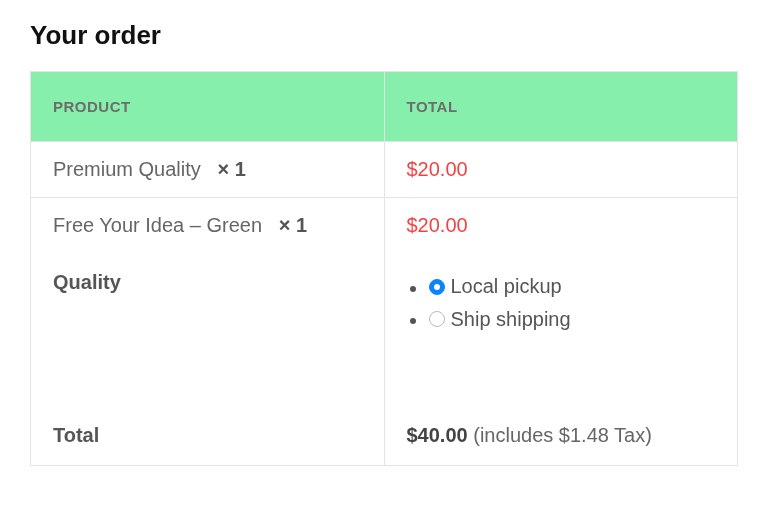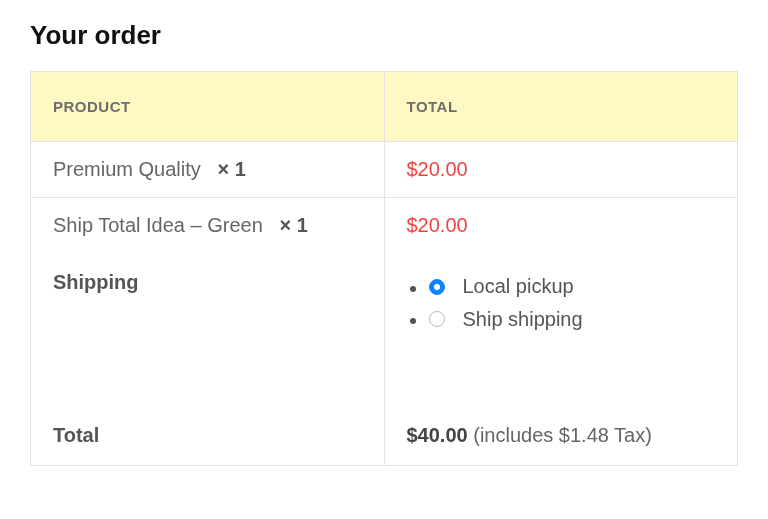--- a/index.html
+++ b/index.html
@@ -27,21 +27,21 @@
     }
     table.order th,
     table.order td {
       padding: 18px 22px;
       border: 1px solid #e4e4e4;
       text-align: left;
       vertical-align: top;
       font-size: 20px;
     }
     table.order thead th {
-      background: #fef9c3;
+      background: #86efac;
       color: #6d6d6d;
       text-transform: uppercase;
       font-weight: 700;
       font-size: 15px;
       letter-spacing: 0.5px;
       padding-top: 26px;
       padding-bottom: 26px;
     }
     table.order td.product-name {
       color: #666;
@@ -85,21 +85,21 @@
       padding-left: 22px;
       color: #555;
     }
     ul.shipping-methods li {
       padding: 4px 0;
       display: list-item;
     }
     ul.shipping-methods li label {
       display: inline-flex;
       align-items: center;
-      gap: 18px;
+      gap: 6px;
       color: #555;
       cursor: pointer;
     }
     .radio {
       width: 16px;
       height: 16px;
       border: 1.5px solid #bbb;
       border-radius: 50%;
       display: inline-block;
       position: relative;
@@ -168,32 +168,32 @@
         <span>Premium Quality</span>
         &nbsp;
         <span class="qty">
           <span>×</span> <span>1</span>
         </span>
       </td>
       <td class="product-total">$20.00</td>
     </tr>
     <tr class="item-row last">
       <td class="product-name">
-        <span>Ship Total Idea – Green</span>
+        <span>Free Your Idea – Green</span>
         &nbsp;
         <span class="qty">
           <span>×</span> <span>1</span>
         </span>
       </td>
       <td class="product-total">$20.00</td>
     </tr>
 
 
     <tr class="ship-row">
-      <td class="shipping-label">Shipping</td>
+      <td class="shipping-label">Quality</td>
       <td>
         <ul class="shipping-methods">
           <li>
             <label>
               <span class="radio checked"></span>
               <span>Local pickup</span>
             </label>
           </li>
           <li>
             <label>

